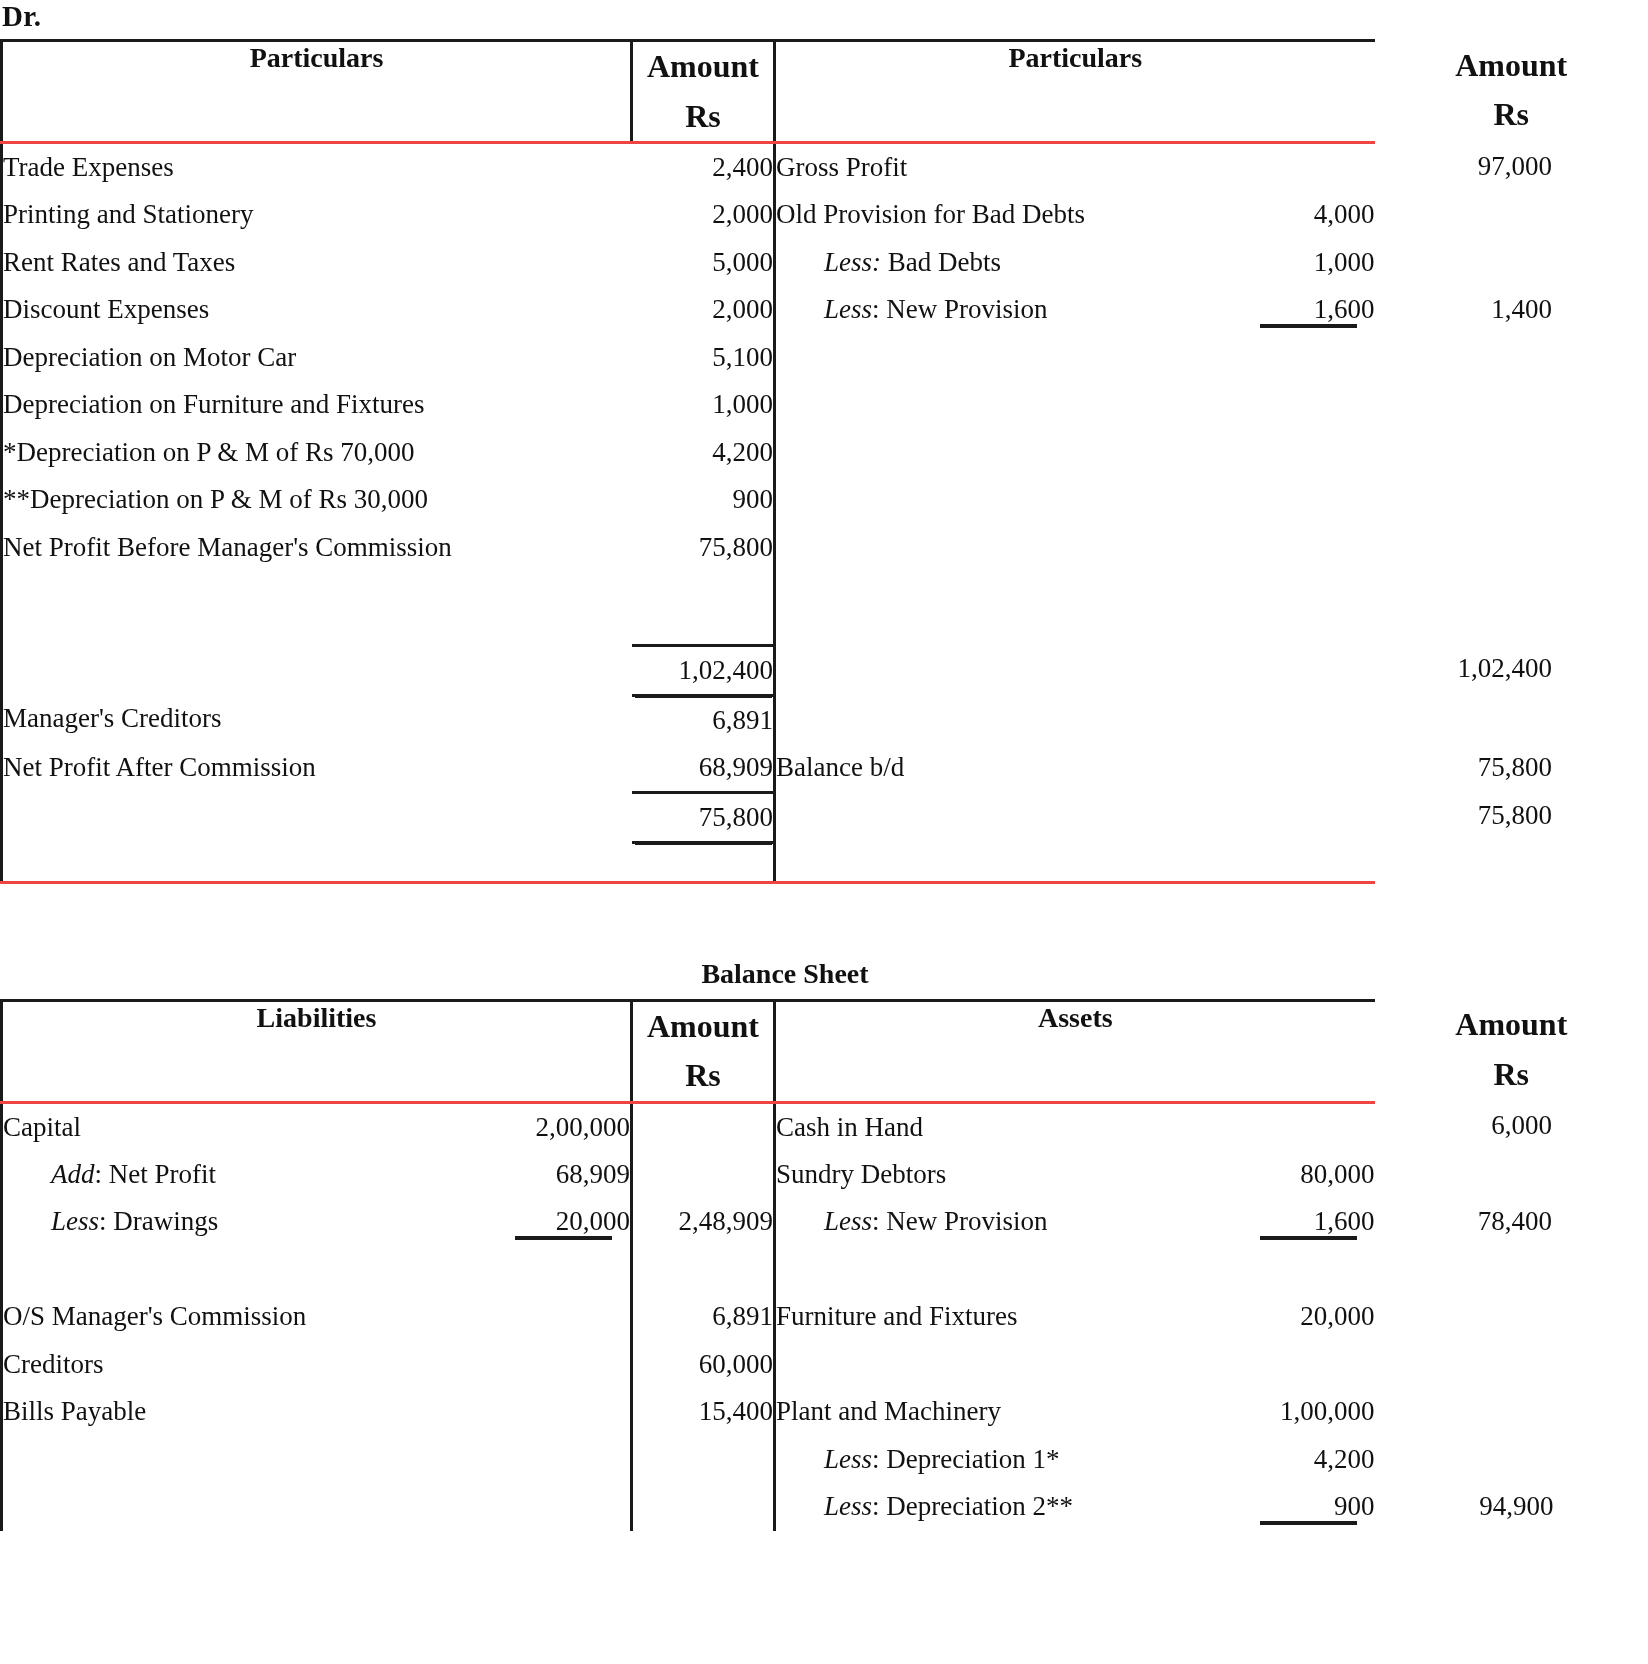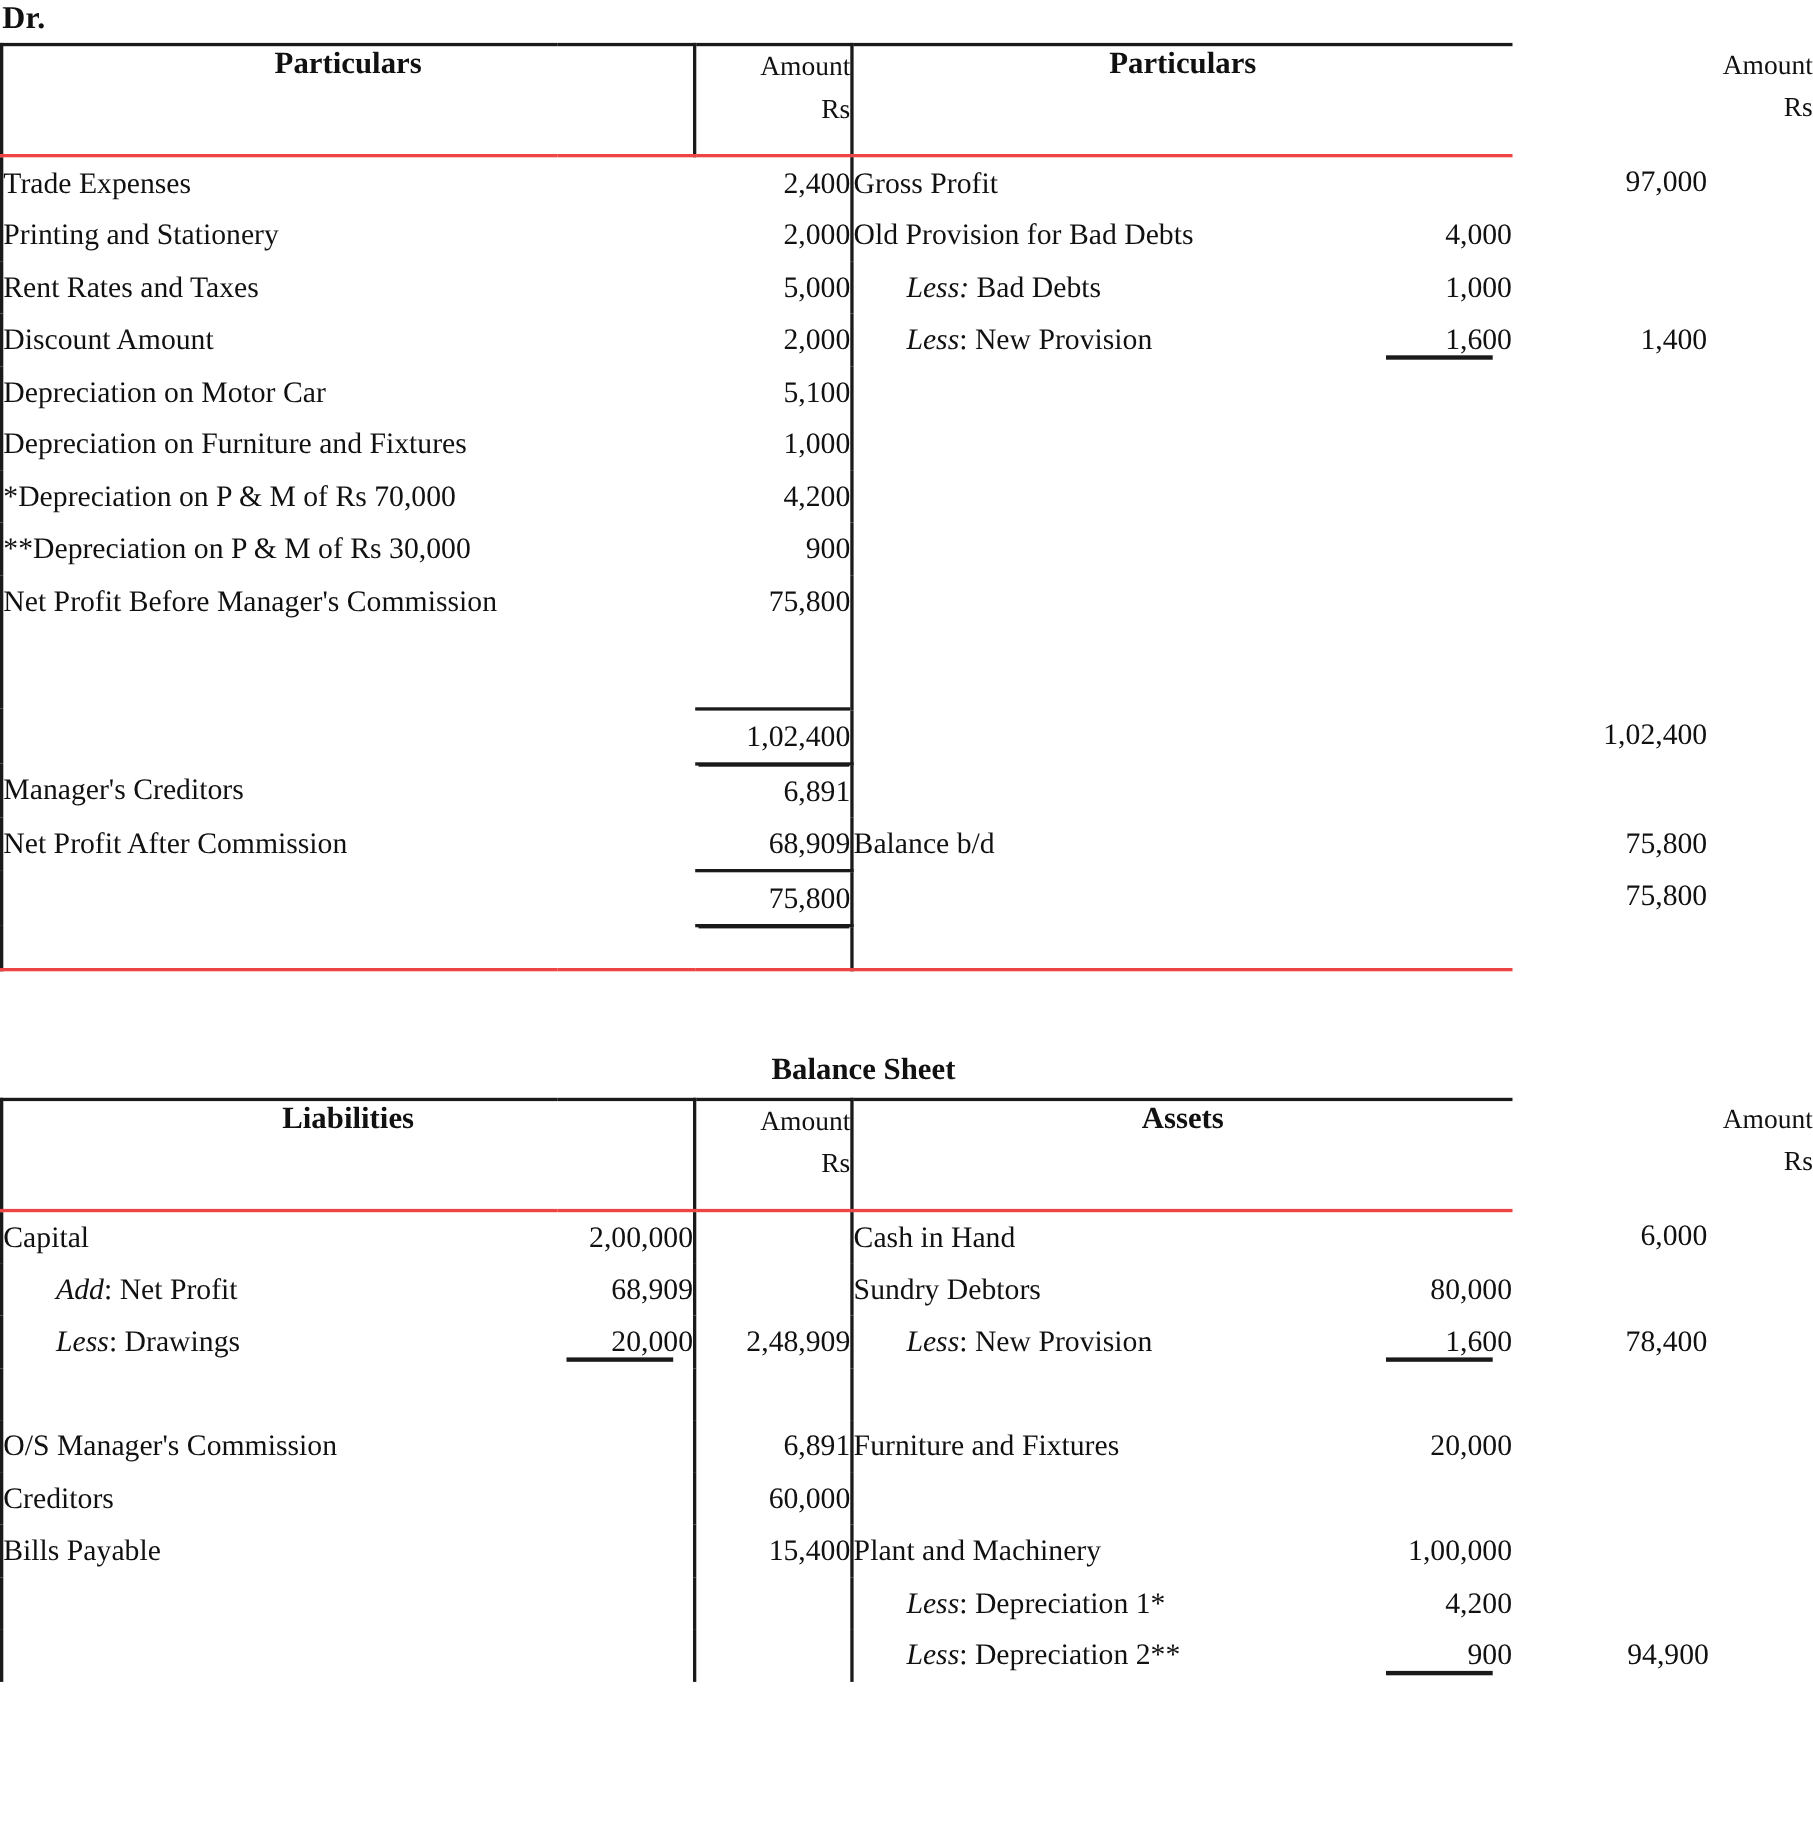--- a/index.html
+++ b/index.html
@@ -43,23 +43,23 @@
 
   
   .hdr-cell {
     height: 98px;
     text-align: center;
     font-weight: bold;
     font-size: 28px;
     vertical-align: middle;
   }
   .hdr-amt {
-    text-align: right;
-    font-weight: normal;
-    font-size: 25px;
+    text-align: center;
+    font-weight: bold;
+    font-size: 32px;
     line-height: 1.55;
     vertical-align: middle;
     padding-top: 2px;
   }
 
   
   .row-h { height: 47.5px; }
   .lbl {
     text-align: left;
     padding-left: 19px;
@@ -158,21 +158,21 @@
 
       <tr class="row-h">
         <td class="lbl bL" colspan="2">Rent Rates and Taxes</td>
         <td class="num bR">5,000</td>
         <td class="lbl ind"><em class="ls">Less:</em><span> Bad Debts</span></td>
         <td class="num">1,000</td>
         <td class="num far"></td>
       </tr>
 
       <tr class="row-h">
-        <td class="lbl bL" colspan="2">Discount Amount</td>
+        <td class="lbl bL" colspan="2">Discount Expenses</td>
         <td class="num bR">2,000</td>
         <td class="lbl ind"><em class="ls">Less</em><span>: New Provision</span></td>
         <td class="num uline">1,600</td>
         <td class="num far">1,400</td>
       </tr>
 
       <tr class="row-h">
         <td class="lbl bL" colspan="2">Depreciation on Motor Car</td>
         <td class="num bR">5,100</td>
         <td></td>

